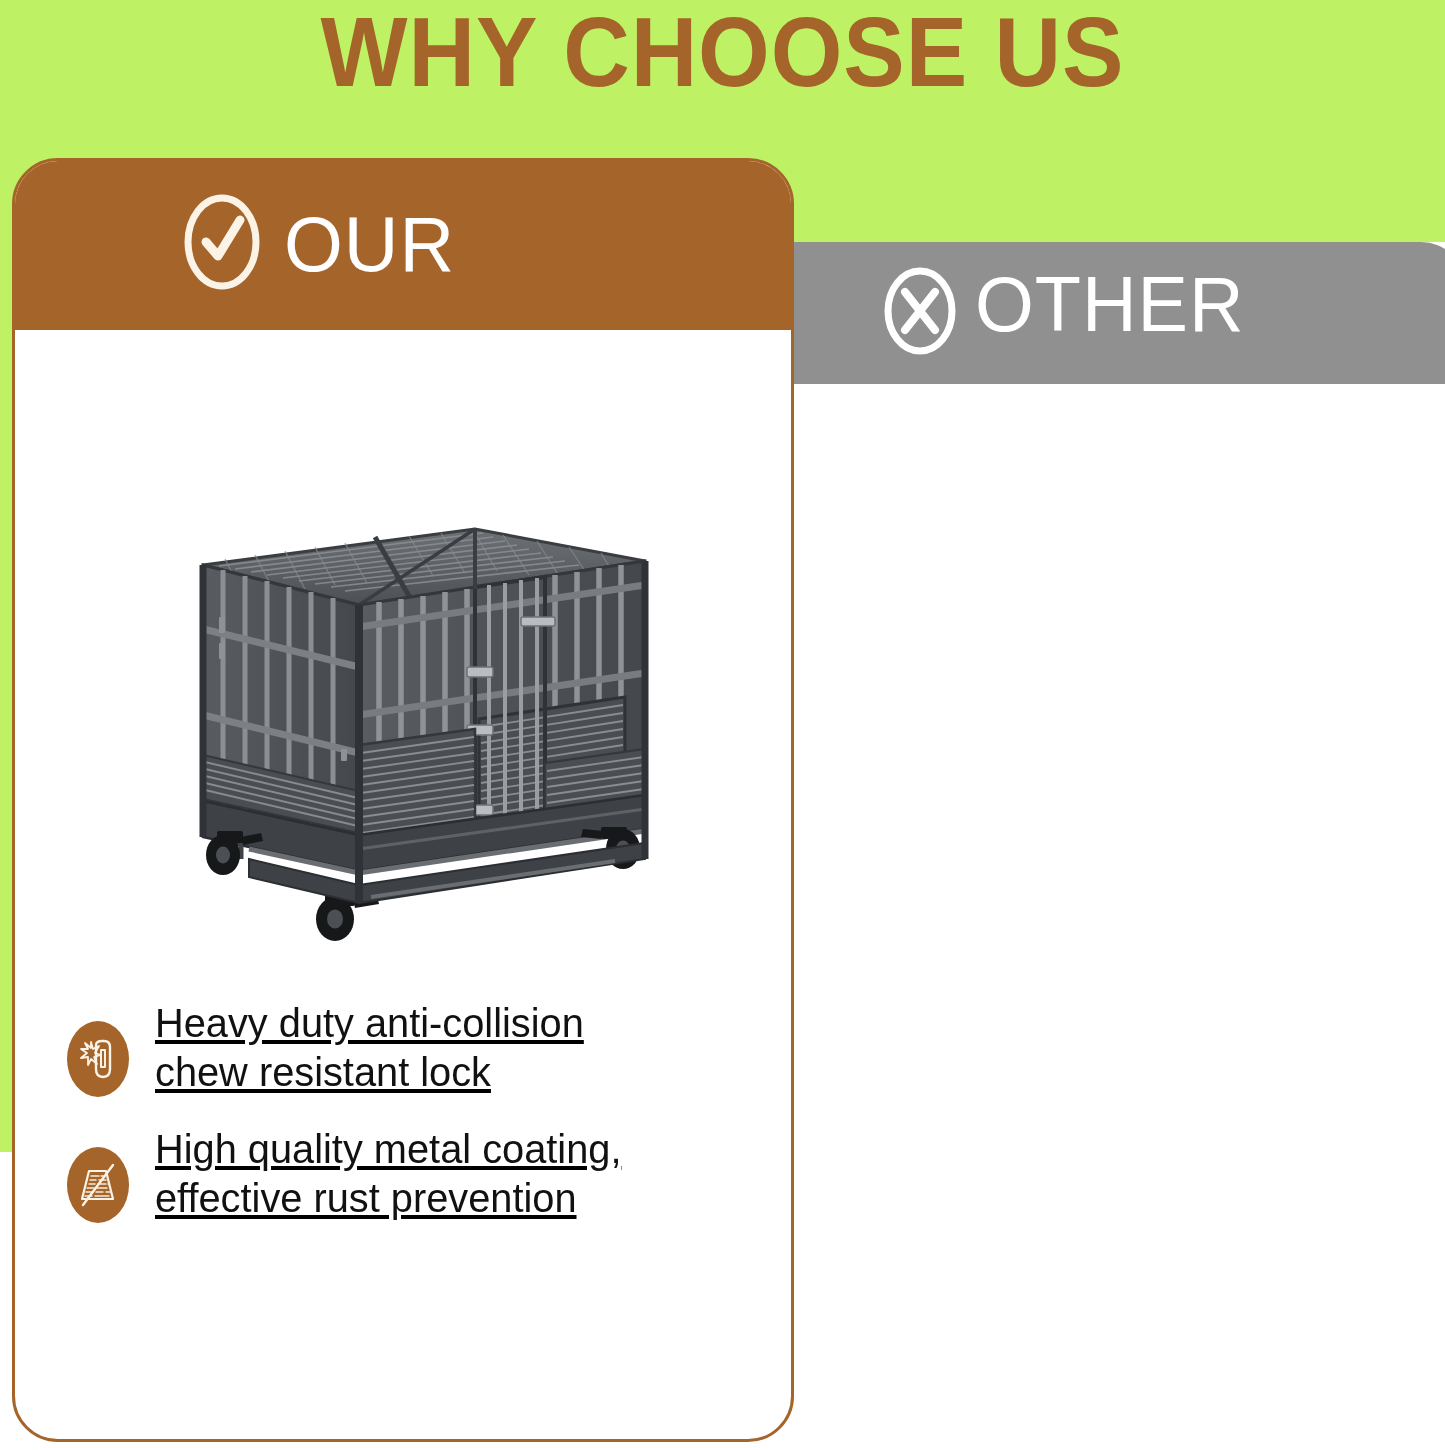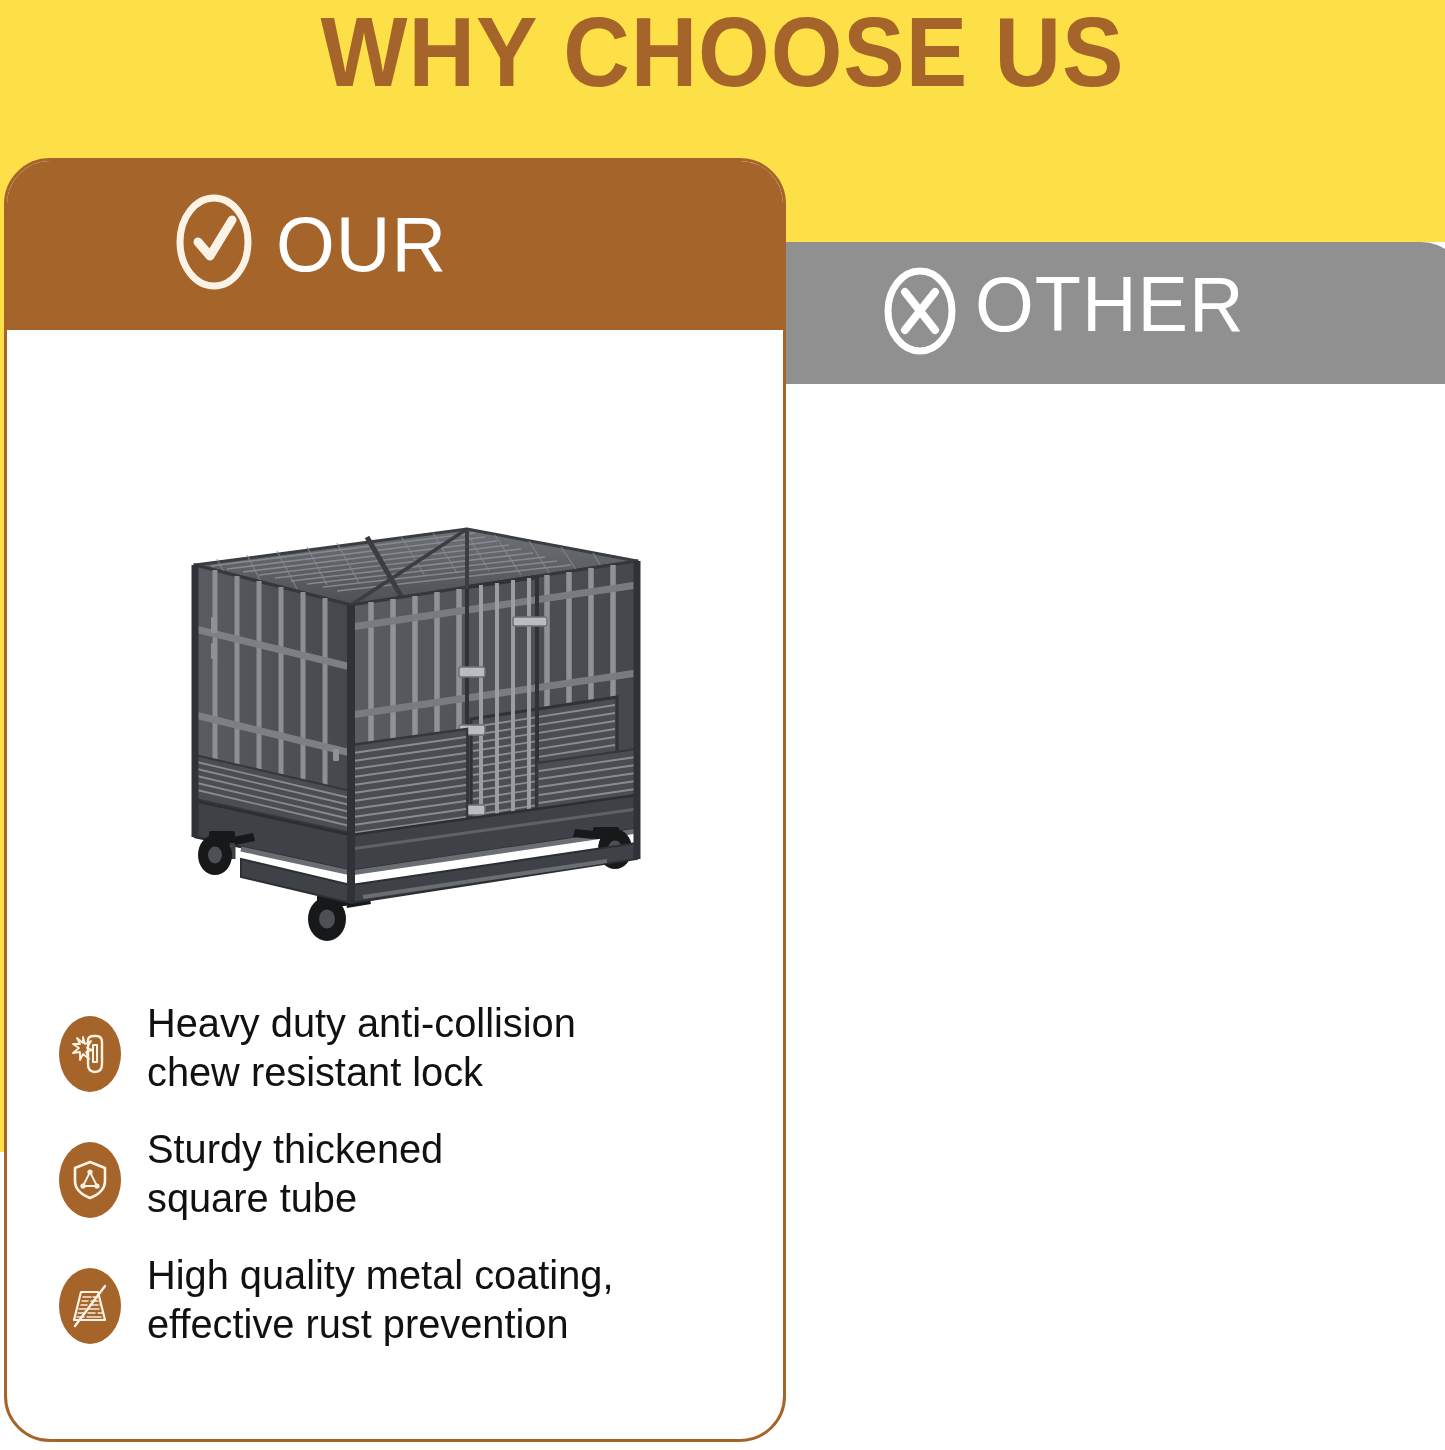--- a/index.html
+++ b/index.html
@@ -9,21 +9,21 @@
     height: 1450px;
     background: #ffffff;
     font-family: "Liberation Sans", sans-serif;
     overflow: hidden;
   }
 
   #stage {
     position: relative;
     width: 1445px;
     height: 1152px;
-    background: #fde047;
+    background: #bef264;
   }
 
   
   #page-title {
     position: absolute;
     left: 0; top: 2px;
     width: 1445px;
     text-align: center;
     font-size: 98px;
     line-height: 100px;
@@ -65,21 +65,21 @@
     letter-spacing: 1px;
     transform: scaleX(0.97);
     transform-origin: 0 50%;
     white-space: nowrap;
   }
   .hdr-icon { flex: 0 0 auto; display: block; }
 
   
   #our-panel {
     position: absolute;
-    left: 4px; top: 158px;
+    left: 12px; top: 158px;
     width: 782px; height: 1284px;
     background: #ffffff;
     border: 3px solid #a5642a;
     border-radius: 46px;
     overflow: hidden;
   }
   #our-header {
     position: absolute;
     left: -3px; top: -3px;
     width: 788px; height: 172px;
@@ -102,21 +102,22 @@
     left: 130px; top: 358px;
     width: 530px; height: 440px;
   }
 
   
   .feature-list { position: absolute; }
   #our-features  { left: 52px;  top: 838px; width: 700px; }
 
   .feature-row {
     display: flex;
-    align-items: center;
+    align-items: flex-end;
+    text-decoration: underline;
   }
   #our-features .feature-row   { margin-bottom: 28px; }
   .feature-row:last-child { margin-bottom: 0; }
 
   .feature-badge {
     flex: 0 0 auto;
     border-radius: 50%;
     display: flex;
     align-items: center;
     justify-content: center;
@@ -371,39 +372,20 @@
             </g>
           </svg>
         </div>
         <div class="feature-text">
           <span class="line">Heavy duty anti-collision</span>
           <span class="line">chew resistant lock</span>
         </div>
       </div>
 
 
-      <div class="feature-row">
-        <div class="feature-badge">
-          <svg width="40" height="42" viewBox="0 0 40 42">
-            <g stroke="#faf3e6" fill="none" stroke-width="2.6" stroke-linejoin="round">
-              <path d="M20 3 L35 9 L35 22 Q35 33 20 39 Q5 33 5 22 L5 9 Z"></path>
-              <g stroke-width="1.8">
-                <path d="M20 13 L13 27 L27 27 Z"></path>
-                <circle cx="20" cy="13" r="2.6" fill="#faf3e6" stroke="none"></circle>
-                <circle cx="13" cy="27" r="2.6" fill="#faf3e6" stroke="none"></circle>
-                <circle cx="27" cy="27" r="2.6" fill="#faf3e6" stroke="none"></circle>
-              </g>
-            </g>
-          </svg>
-        </div>
-        <div class="feature-text">
-          <span class="line">Sturdy thickened</span>
-          <span class="line">square tube</span>
-        </div>
-      </div>
 
       <div class="feature-row">
         <div class="feature-badge">
           <svg width="44" height="46" viewBox="0 0 44 46">
             <g stroke="#faf3e6" fill="none">
               <path d="M13 9 L30 9 L37 37 L6 37 Z" stroke-width="2.2" stroke-linejoin="round"></path>
               <g stroke-width="1.5" stroke-linecap="round" opacity="0.95">
                 <path d="M15 14 L23 14"></path>
                   <path d="M25 14 L28 14"></path>
                 <path d="M14 18 L20 18"></path>

